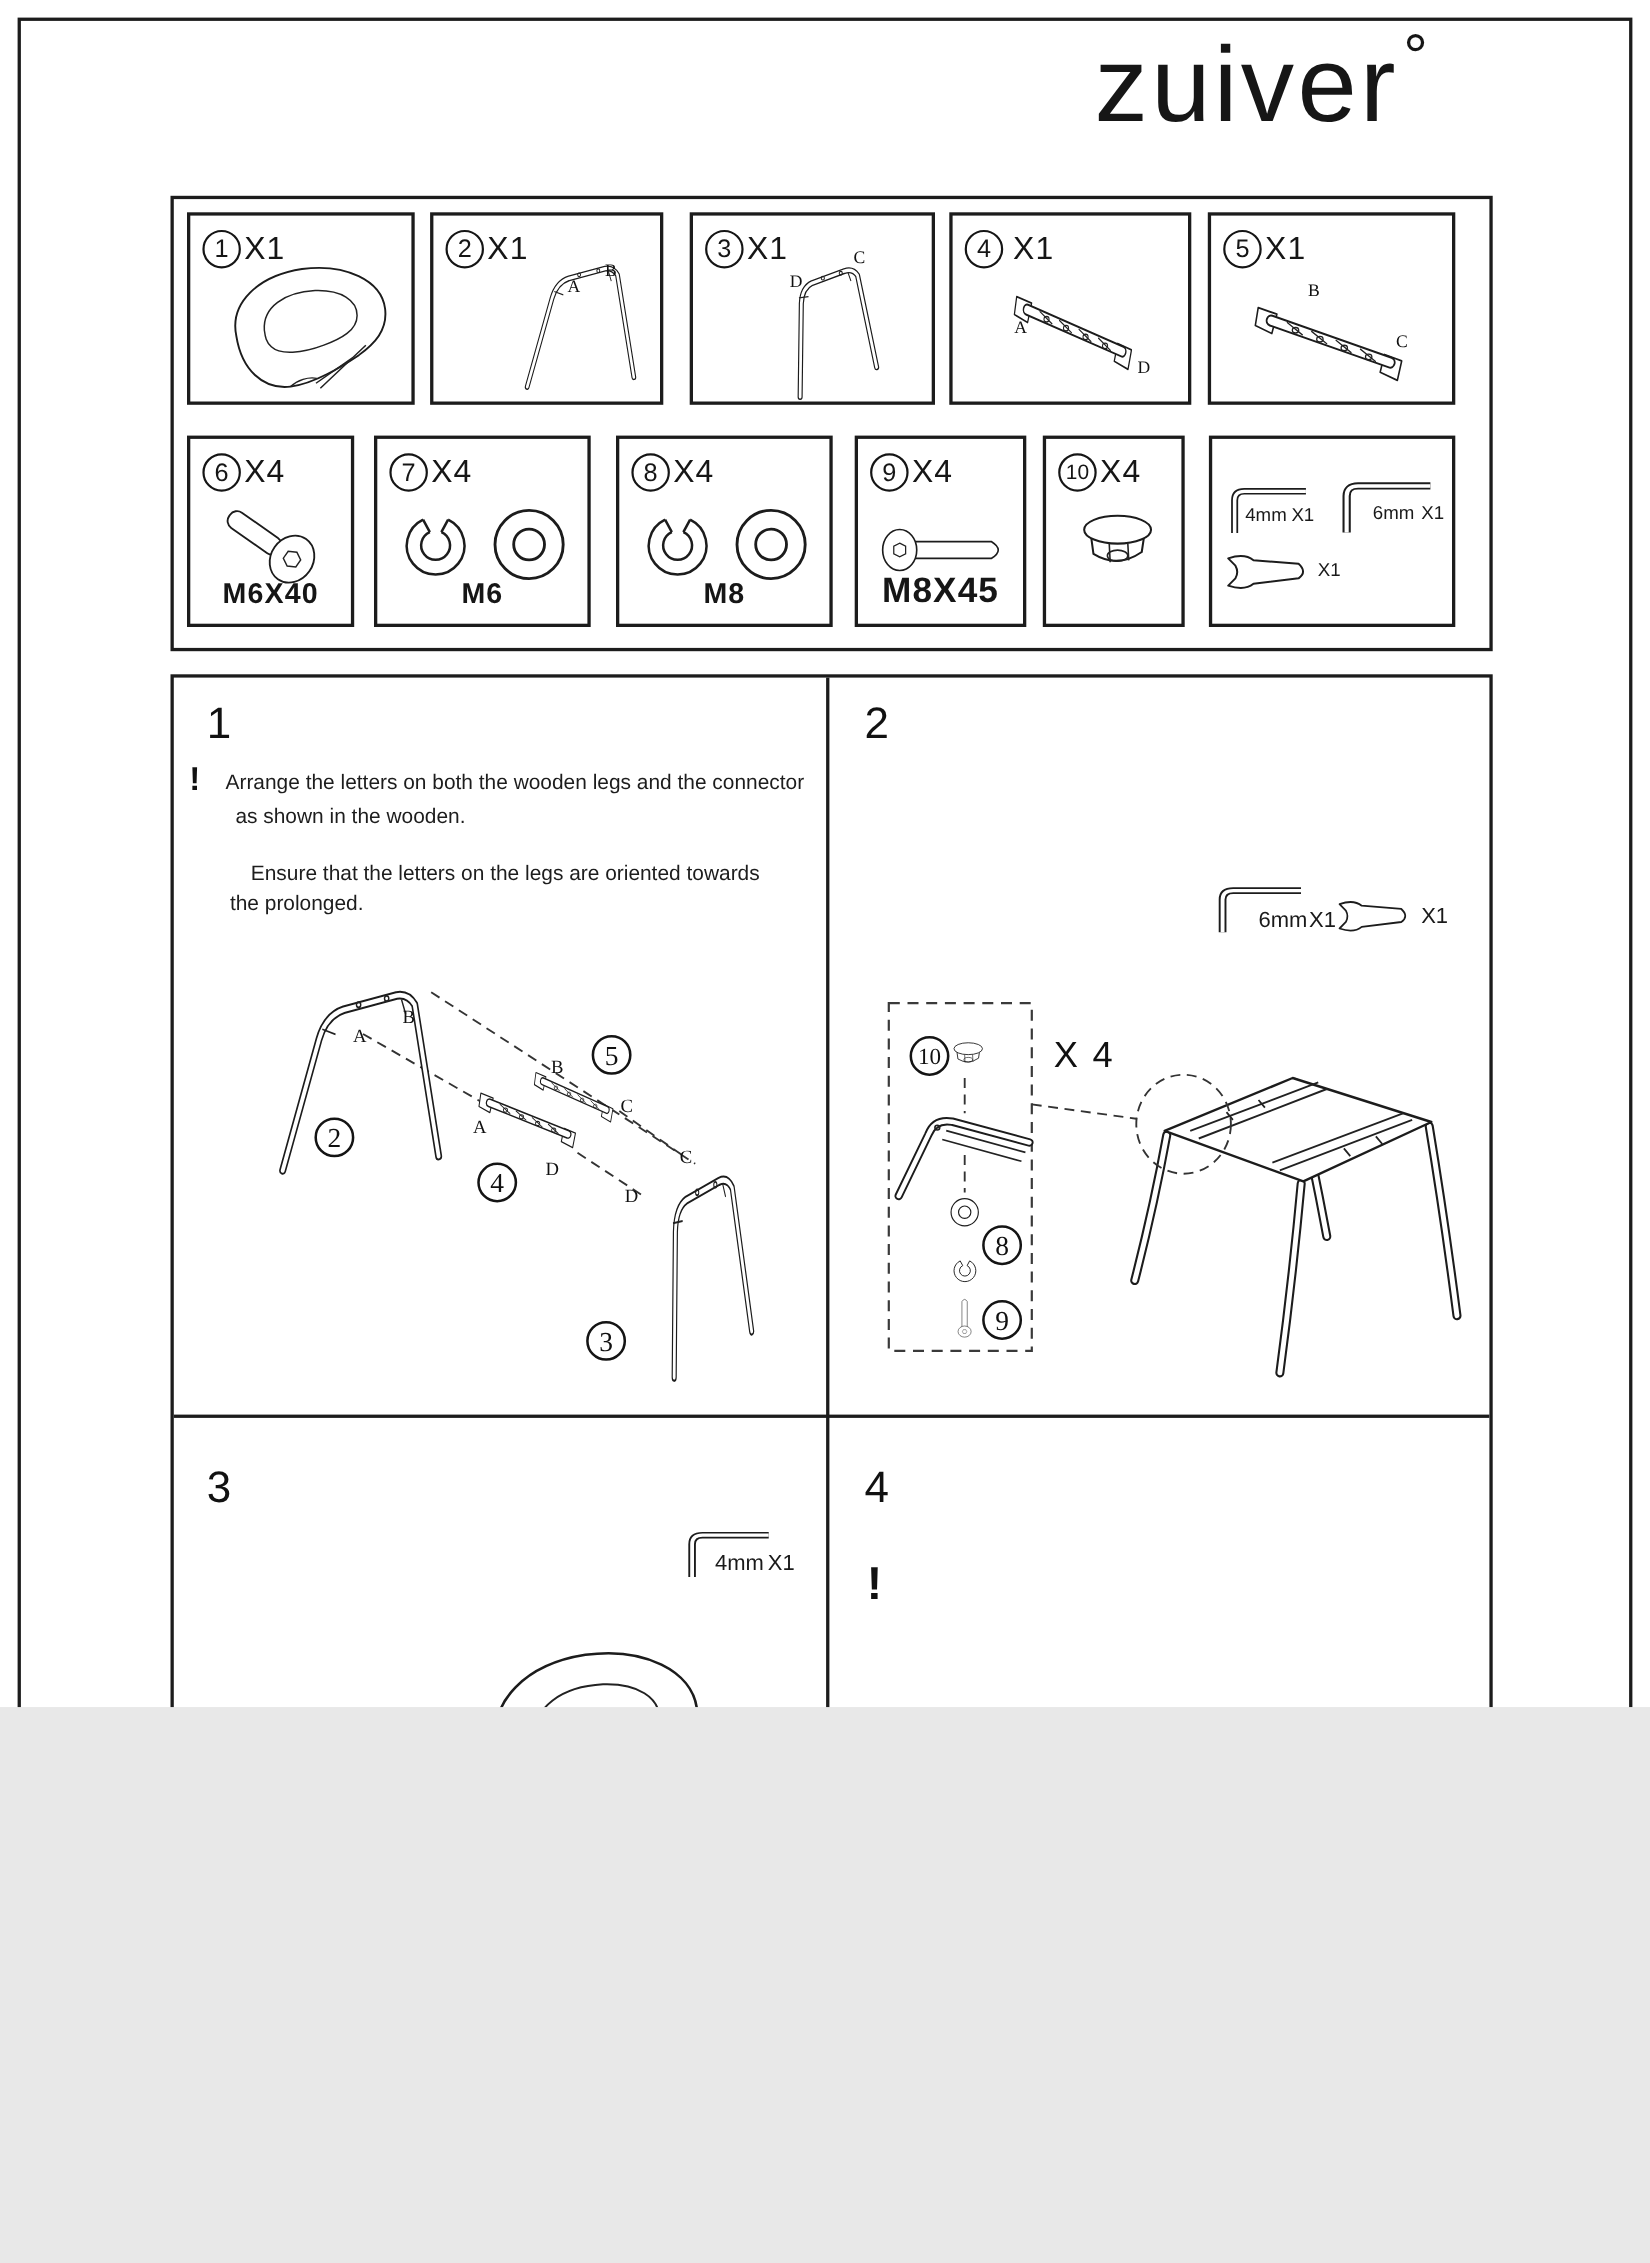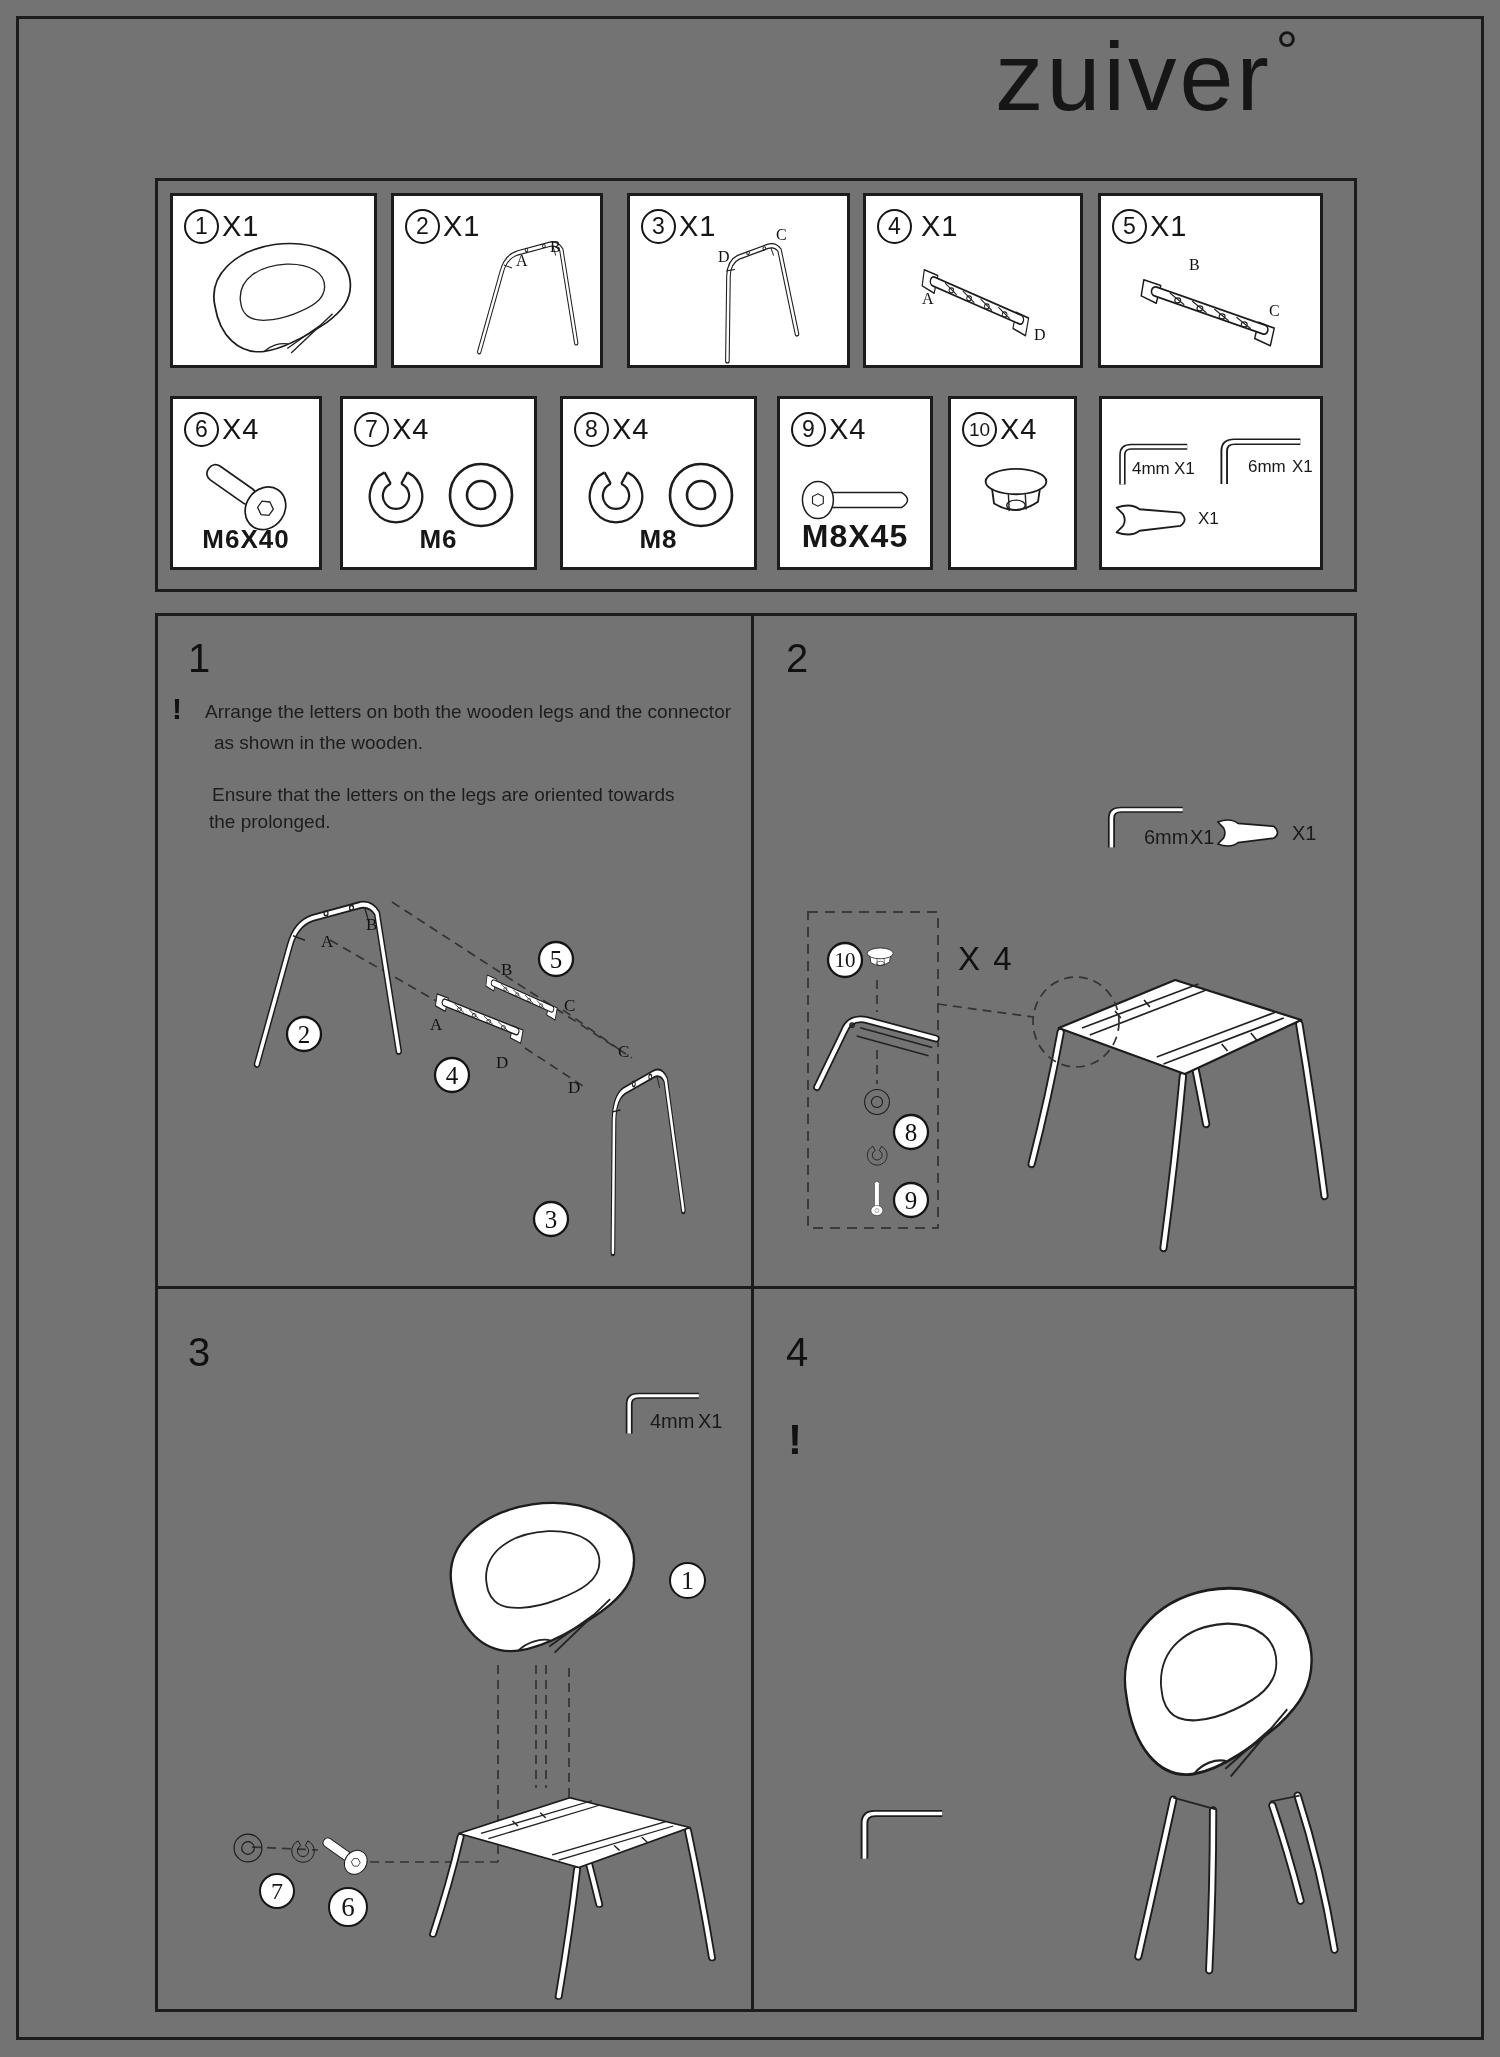--- a/index.html
+++ b/index.html
@@ -1,16 +1,16 @@
 <!DOCTYPE html>
 <html><head>
 <meta charset="utf-8">
 <style>
   html,body{margin:0;padding:0;background:#e8e8e8;}
-  .page{position:relative;width:1500px;height:2057px;background:#737373;font-family:"Liberation Sans",sans-serif;color:#161616;overflow:hidden;}
+  .page{position:relative;width:1500px;height:1552px;background:#ffffff;font-family:"Liberation Sans",sans-serif;color:#161616;overflow:hidden;}
   .abs{position:absolute;}
   .page-border{position:absolute;left:16px;top:16px;width:1468px;height:2024px;border:3px solid #1c1c1c;box-sizing:border-box;}
   
   .logo{position:absolute;left:995px;top:28px;font-size:97px;font-weight:300;letter-spacing:3px;color:#161616;line-height:1;}
   .logo-mark{font-size:56px;position:relative;top:-40px;left:4px;}
   
   .parts-outer{position:absolute;left:155px;top:178px;width:1202px;height:414px;border:3px solid #1c1c1c;box-sizing:border-box;}
   .pbox{position:absolute;border:3px solid #1c1c1c;box-sizing:border-box;background:#fff;}
   .plabel{position:absolute;left:11px;top:13px;display:flex;align-items:center;gap:3px;}
   .cnum{box-sizing:border-box;display:flex;align-items:center;justify-content:center;border:2.4px solid #151515;border-radius:50%;background:#fff;width:35px;height:35px;font-size:23px;}
@@ -296,21 +296,21 @@
 
   <div class="steps">
     <div class="vline"></div>
     <div class="hline"></div>
   </div>
 
   <div class="stepnum" style="left:188px;top:636px;">1</div>
   <div class="warn" style="left:172px;top:692px;font-size:30px;">!</div>
   <div class="s1line" style="left:205px;top:701px;text-align:right;">Arrange the letters on both the wooden legs and the connector</div>
   <div class="s1line" style="left:214px;top:732px;">as shown in the wooden.</div>
-  <div class="s1line" style="left:212px;top:784px;">Ensure that the letters on the legs are oriented towards</div>
+  <div class="s1line" style="left:228px;top:784px;">Ensure that the letters on the legs are oriented towards</div>
   <div class="s1line" style="left:209px;top:811px;">the prolonged.</div>
 
   <svg class="abs" style="left:180px;top:850px;width:570px;height:420px;" viewBox="0 0 570 420">
     <line class="dash" x1="212" y1="52" x2="452" y2="208"></line>
     <line class="dash" x1="150" y1="90" x2="258" y2="152"></line>
     <line class="dash" x1="345" y1="198" x2="406" y2="238"></line>
     <line class="dash" x1="383" y1="160" x2="440" y2="200"></line>
     <use href="#g-frame" transform="translate(62,28) scale(0.75,0.93)"></use>
     <use href="#g-conn" transform="translate(252,135) scale(0.43,0.55)"></use>
     <use href="#g-conn" transform="translate(303,117) scale(0.35,0.5)"></use>

